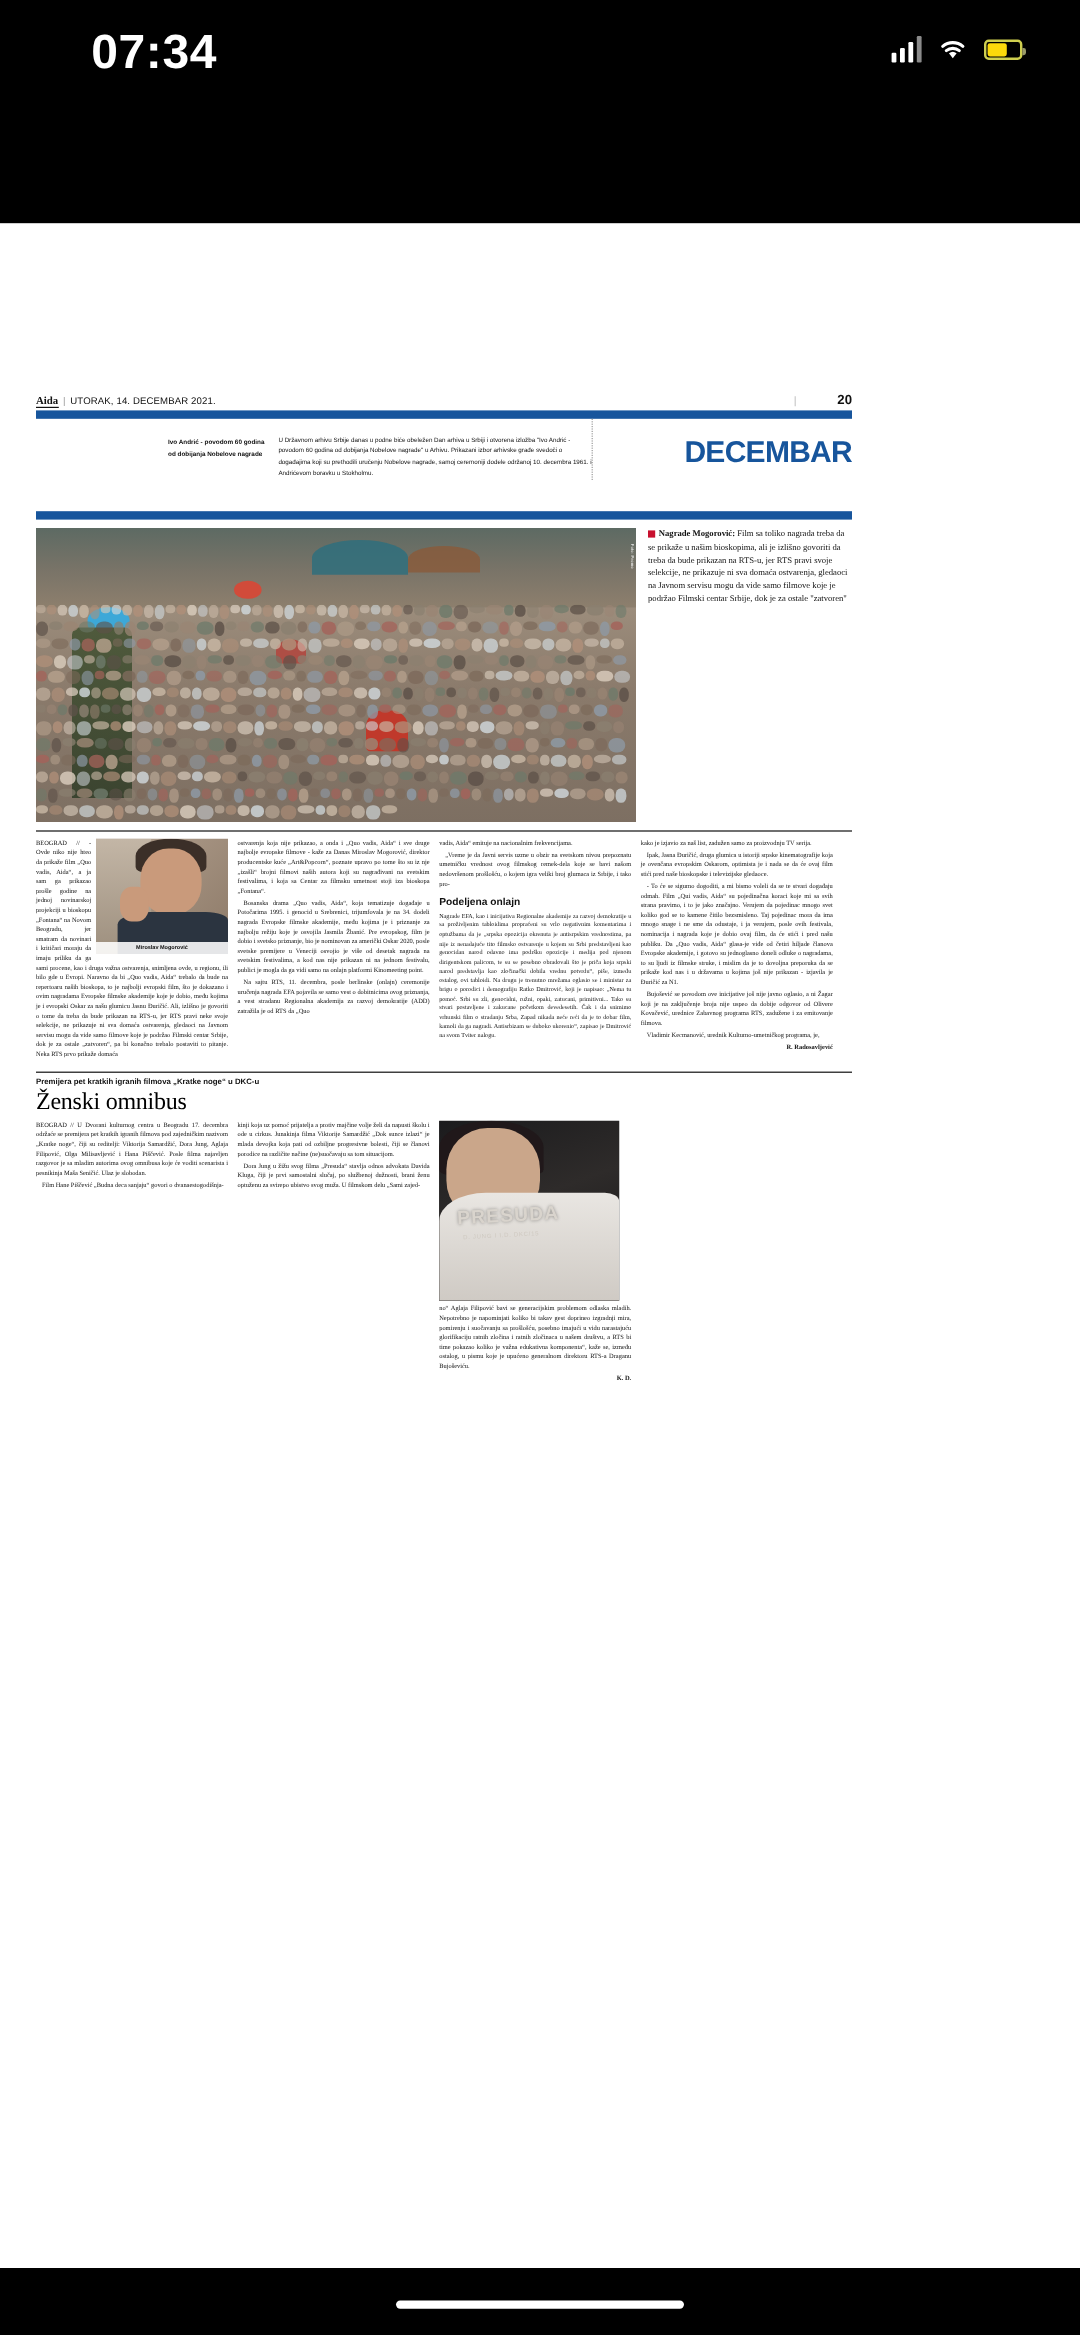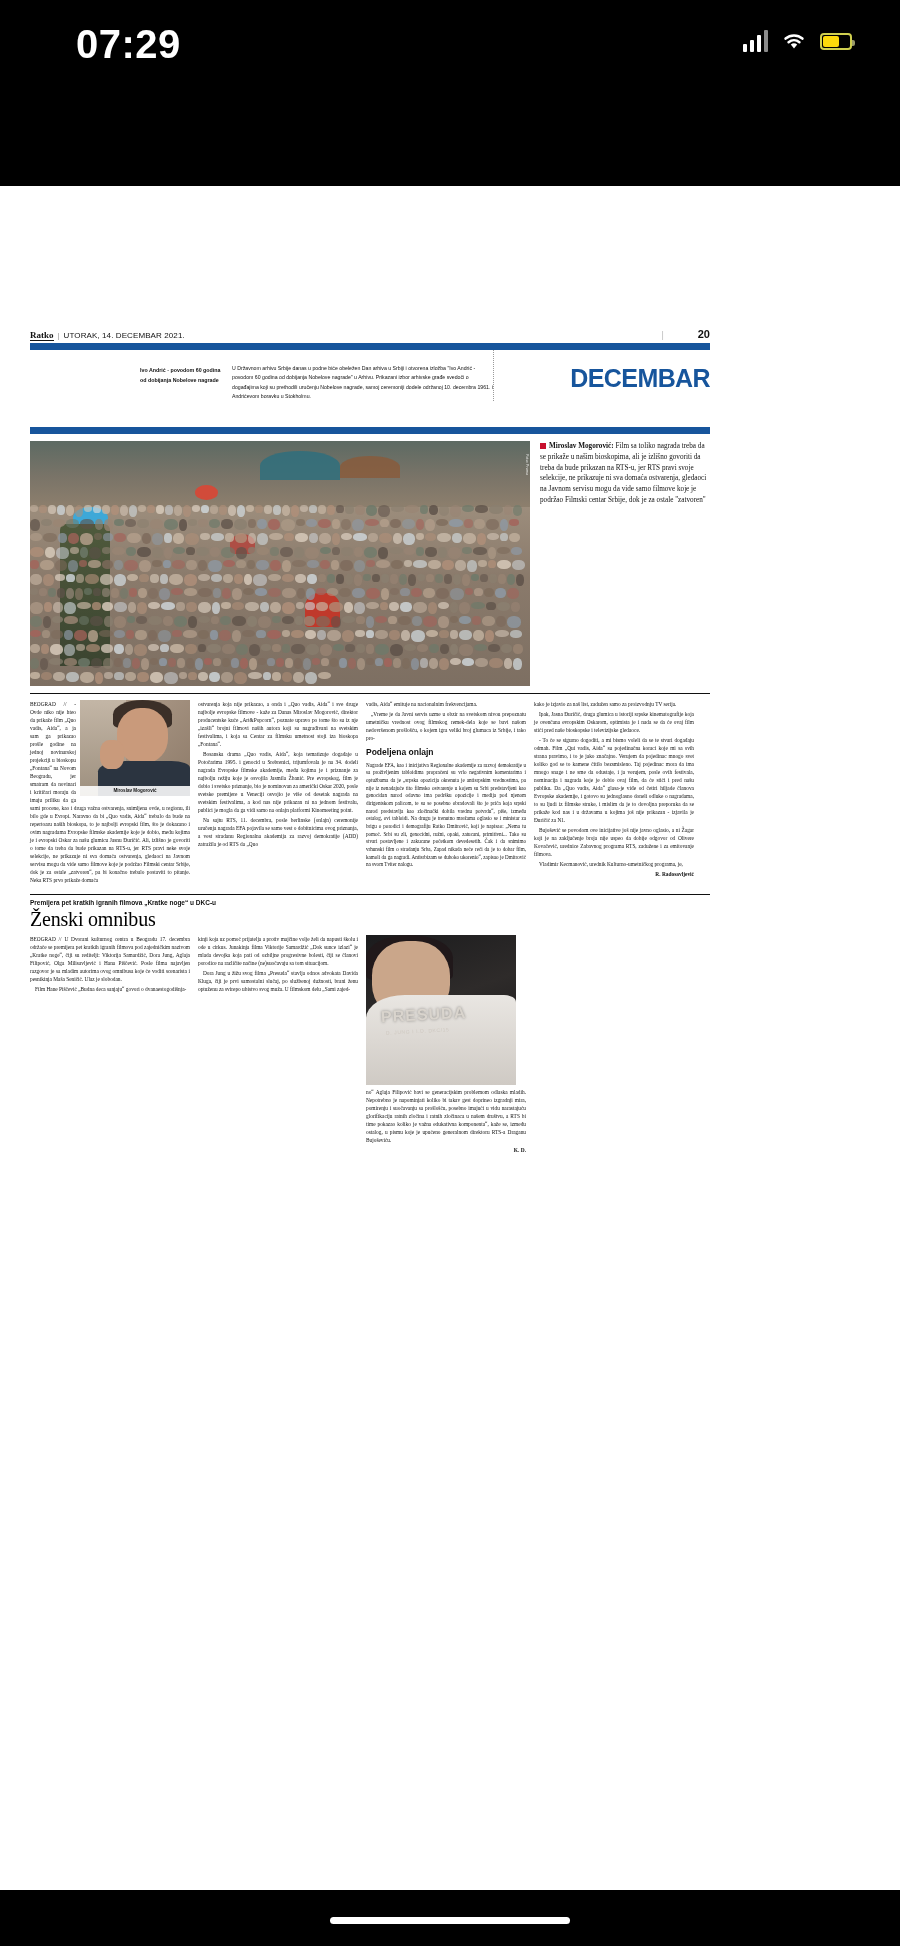--- a/index.html
+++ b/index.html
@@ -201,21 +201,21 @@
   }
   .poster .psub{
     position:absolute; left:13%; top:62%; font-family:"Liberation Sans", sans-serif;
     font-size:5px; color:#cfc9c1; letter-spacing:.6px; transform:rotate(-3deg);
   }
 </style>
 </head>
 <body>
 
 <div class="statusbar">
-  <div class="clock">07:29</div>
+  <div class="clock">07:34</div>
   <div class="sysicons">
     <div class="bars">
         <i></i>
         <i></i>
         <i></i>
         <i></i>
       </div>
     <svg width="26" height="20" viewBox="0 0 26 20">
       <path d="M13 17.5l-3.2-4.1a5.2 5.2 0 0 1 6.4 0z" fill="#fff"></path>
       <path d="M4.6 7.6a13 13 0 0 1 16.8 0" stroke="#fff" stroke-width="2.6" fill="none" stroke-linecap="round"></path>
@@ -225,21 +225,21 @@
         <b></b>
       </div>
   </div>
 </div>
 
 <div class="paper">
  <div class="sheet">
 
   <div class="masthead">
     <div class="mh-left">
-      <span class="mh-brand">Ratko</span>
+      <span class="mh-brand">Aida</span>
       <span class="mh-sep">|</span>
       <span class="mh-date">UTORAK, 14. DECEMBAR 2021.</span>
     </div>
     <div class="mh-right">
       <span class="mh-bar">|</span>
       <span class="mh-page">20</span>
     </div>
   </div>
 
   <div class="rule-blue"></div>
@@ -807,21 +807,21 @@
               <span style="width:9px;height:9px;background:#c8b7a4;margin:0 1px 1px 0;opacity:0.8300000000000001"></span>
               <span style="width:10px;height:10px;background:#b08f79;margin:0 1px 1px 0;opacity:0.55"></span>
               <span style="width:11px;height:11px;background:#d8cbbc;margin:0 1px 1px 0;opacity:0.6200000000000001"></span>
               <span style="width:12px;height:12px;background:#cfd6da;margin:0 1px 1px 0;opacity:0.6900000000000001"></span>
               <span style="width:13px;height:7px;background:#c8b7a4;margin:0 1px 1px 0;opacity:0.76"></span>
             </div>
       </div>
       <div class="ph-credit">Foto: Promo</div>
     </div>
     <div class="quote">
-      <span class="sq"></span><b>Miroslav Mogorović:</b><span> Film sa toliko nagrada treba da se prikaže u našim bioskopima, ali je izlišno govoriti da treba da bude prikazan na RTS-u, jer RTS pravi svoje selekcije, ne prikazuje ni sva domaća ostvarenja, gledaoci na Javnom servisu mogu da vide samo filmove koje je podržao Filmski centar Srbije, dok je za ostale "zatvoren"</span>
+      <span class="sq"></span><b>Nagrade Mogorović:</b><span> Film sa toliko nagrada treba da se prikaže u našim bioskopima, ali je izlišno govoriti da treba da bude prikazan na RTS-u, jer RTS pravi svoje selekcije, ne prikazuje ni sva domaća ostvarenja, gledaoci na Javnom servisu mogu da vide samo filmove koje je podržao Filmski centar Srbije, dok je za ostale "zatvoren"</span>
     </div>
   </div>
 
   <div class="rule-thin"></div>
 
   <div class="cols">
 
     <div class="col">
       <div class="portrait">
         <div class="bg"></div>

